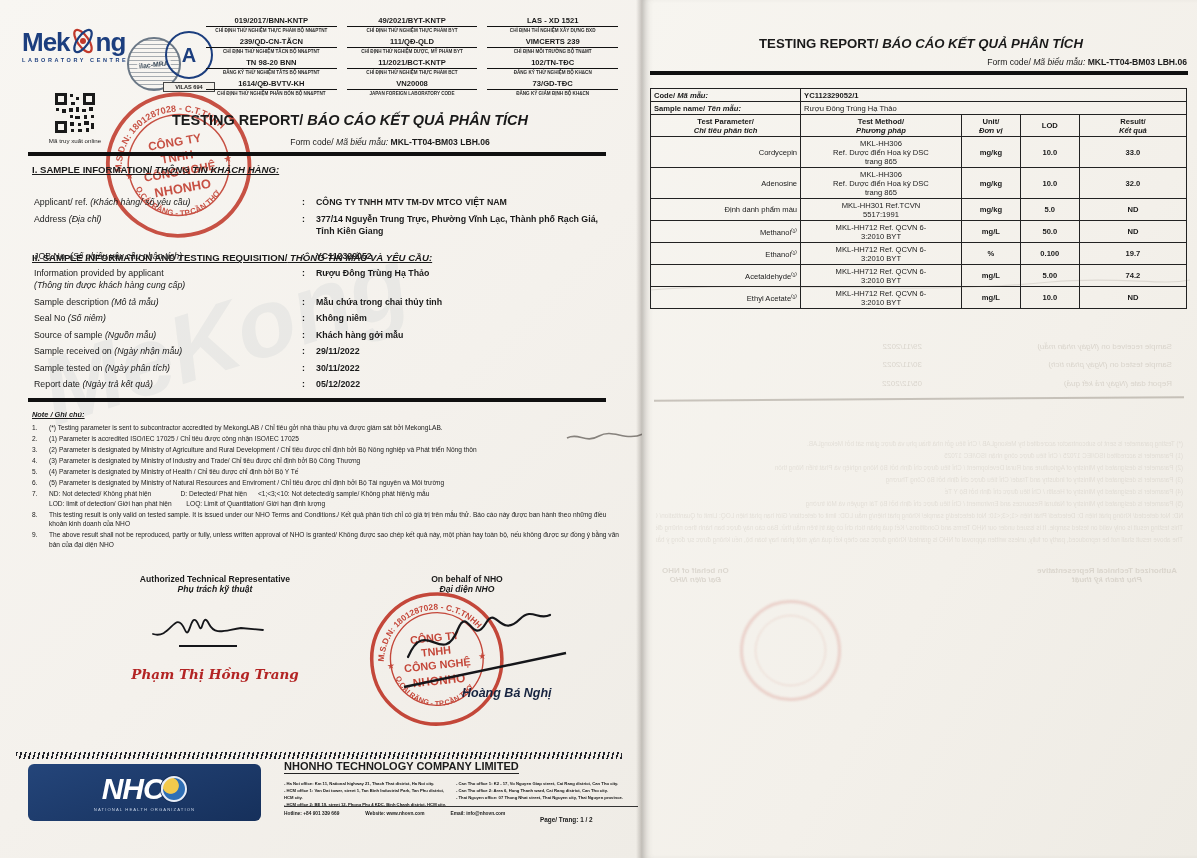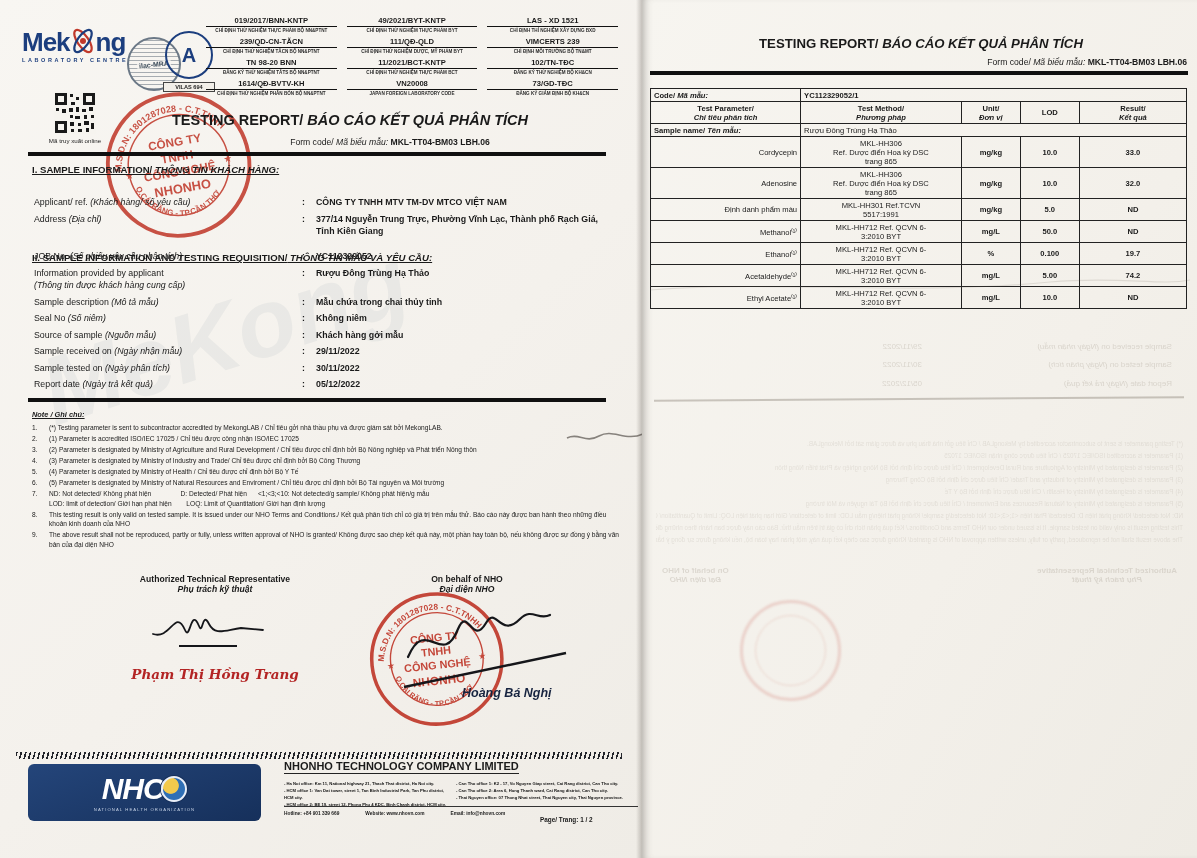--- a/index.html
+++ b/index.html
@@ -528,20 +528,24 @@
         <col class="c-unit">
         <col class="c-lod">
         <col class="c-result">
     </colgroup>
     <tbody>
       <tr>
         <td class="cell-info-label"><span>Code/</span> <span class="vn">Mã mẫu:</span></td>
         <td colspan="4" class="cell-code-val">YC112329052/1</td>
       </tr>
       <tr>
+        <td class="cell-info-label"><span>Sample name/</span> <span class="vn">Tên mẫu:</span></td>
+        <td colspan="4">Rượu Đông Trùng Hạ Thảo</td>
+      </tr>
+      <tr>
         <th>
             <span class="en">Test Parameter/</span>
             <span class="vn">Chỉ tiêu phân tích</span>
           </th>
         <th>
             <span class="en">Test Method/</span>
             <span class="vn">Phương pháp</span>
           </th>
         <th>
             <span class="en">Unit/</span>
@@ -550,24 +554,20 @@
         <th>
             <span class="en">LOD</span>
             <span class="vn"></span>
           </th>
         <th>
             <span class="en">Result/</span>
             <span class="vn">Kết quả</span>
           </th>
       </tr>
       <tr>
-        <td class="cell-info-label"><span>Sample name/</span> <span class="vn">Tên mẫu:</span></td>
-        <td colspan="4">Rượu Đông Trùng Hạ Thảo</td>
-      </tr>
-      <tr>
         <td class="param">Cordycepin</td>
         <td class="method">MKL-HH306
 Ref. Dược điển Hoa kỳ DSC
 trang 865</td>
         <td class="num">mg/kg</td>
         <td class="num">10.0</td>
         <td class="num">33.0</td>
       </tr>
       <tr>
         <td class="param">Adenosine</td>

